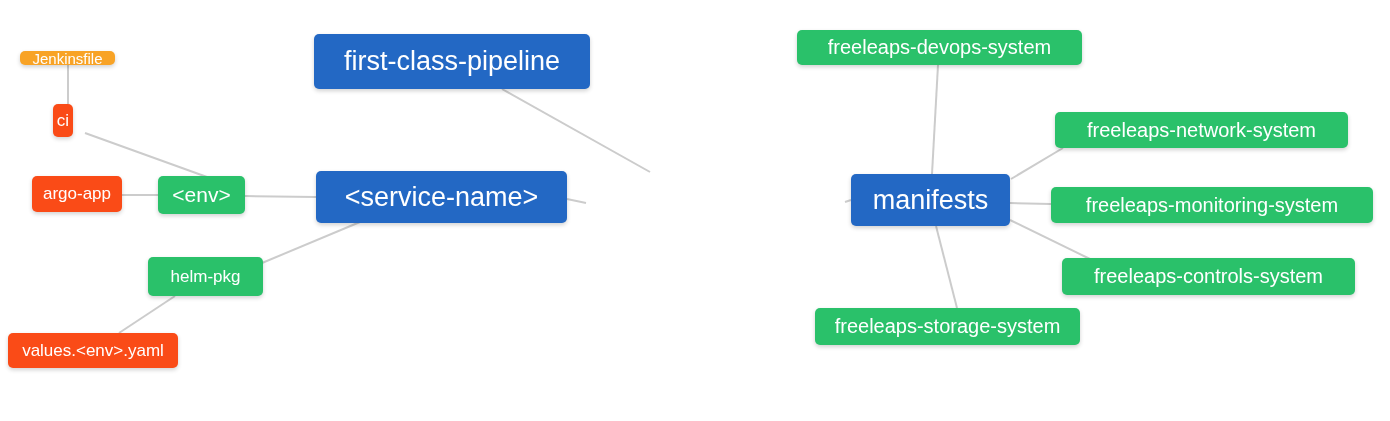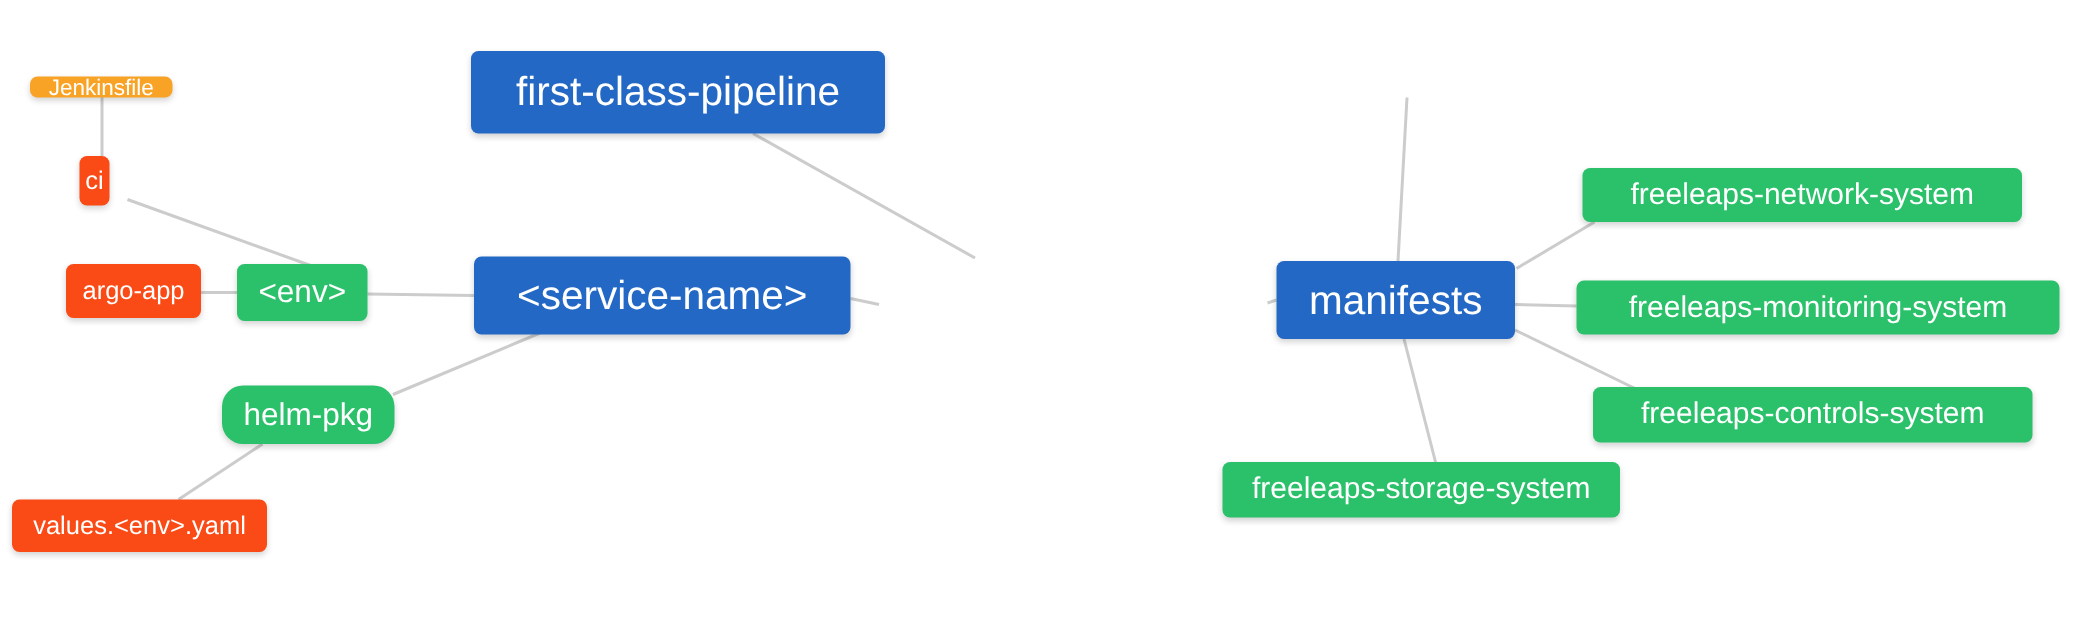--- a/index.html
+++ b/index.html
@@ -15,23 +15,23 @@
     box-shadow:0 2px 4px rgba(0,0,0,0.18);box-sizing:border-box;
   }
   .c-orange{background:#F8A326;}
   .c-red{background:#FA4B17;}
   .c-green{background:#2AC16A;}
   .c-blue{background:#2368C4;}
   .c-dark{background:#3B3734;}
 
   #n-jenkinsfile{left:20px;top:26px;width:95px;height:14px;font-size:15px;margin-top:25px;}
   #n-ci{left:53px;top:104px;width:20px;height:33px;font-size:17px;text-align:center;}
-  #n-argo-app{left:32px;top:176px;width:90px;height:36px;font-size:17px;margin-left:12px;}
+  #n-argo-app{left:32px;top:176px;width:90px;height:36px;font-size:17px;}
   #n-env{left:158px;top:176px;width:87px;height:38px;font-size:21px;}
-  #n-helm-pkg{left:148px;top:257px;width:115px;height:39px;font-size:21px;border-radius:14px;}
+  #n-helm-pkg{left:148px;top:257px;width:115px;height:39px;font-size:17px;}
   #n-values{left:8px;top:333px;width:170px;height:35px;font-size:17px;text-align:right;}
   #n-first-class-pipeline{left:314px;top:34px;width:276px;height:55px;font-size:27px;}
   #n-service-name{left:316px;top:171px;width:251px;height:52px;font-size:27px;}
   #n-root{left:586px;top:172px;width:259px;height:66px;font-size:34px;}
   #n-manifests{left:851px;top:174px;width:159px;height:52px;font-size:27px;}
   #n-devops{left:797px;top:30px;width:285px;height:35px;font-size:20px;}
   #n-network{left:1055px;top:112px;width:293px;height:36px;font-size:20px;}
   #n-monitoring{left:1051px;top:187px;width:322px;height:36px;font-size:20px;}
   #n-controls{left:1062px;top:258px;width:293px;height:37px;font-size:20px;}
   #n-storage{left:815px;top:308px;width:265px;height:37px;font-size:20px;text-align:center;}
@@ -60,18 +60,19 @@
 
   <div class="node c-orange" id="n-jenkinsfile">Jenkinsfile</div>
   <div class="node c-red" id="n-ci">ci</div>
   <div class="node c-red" id="n-argo-app">argo-app</div>
   <div class="node c-green" id="n-env">&lt;env&gt;</div>
   <div class="node c-green" id="n-helm-pkg">helm-pkg</div>
   <div class="node c-red" id="n-values">values.&lt;env&gt;.yaml</div>
   <div class="node c-blue" id="n-first-class-pipeline">first-class-pipeline</div>
   <div class="node c-blue" id="n-service-name">&lt;service-name&gt;</div>
   <div class="node c-blue" id="n-manifests">manifests</div>
+  <div class="node c-green" id="n-devops">freeleaps-devops-system</div>
   <div class="node c-green" id="n-network">freeleaps-network-system</div>
   <div class="node c-green" id="n-monitoring">freeleaps-monitoring-system</div>
   <div class="node c-green" id="n-controls">freeleaps-controls-system</div>
   <div class="node c-green" id="n-storage">freeleaps-storage-system</div>
 
 </div>
 
 </body></html>

